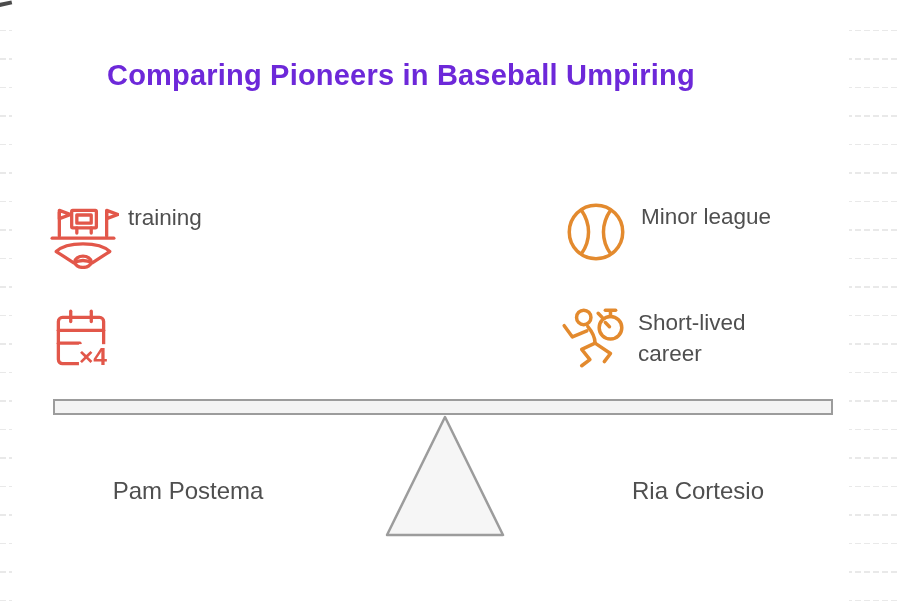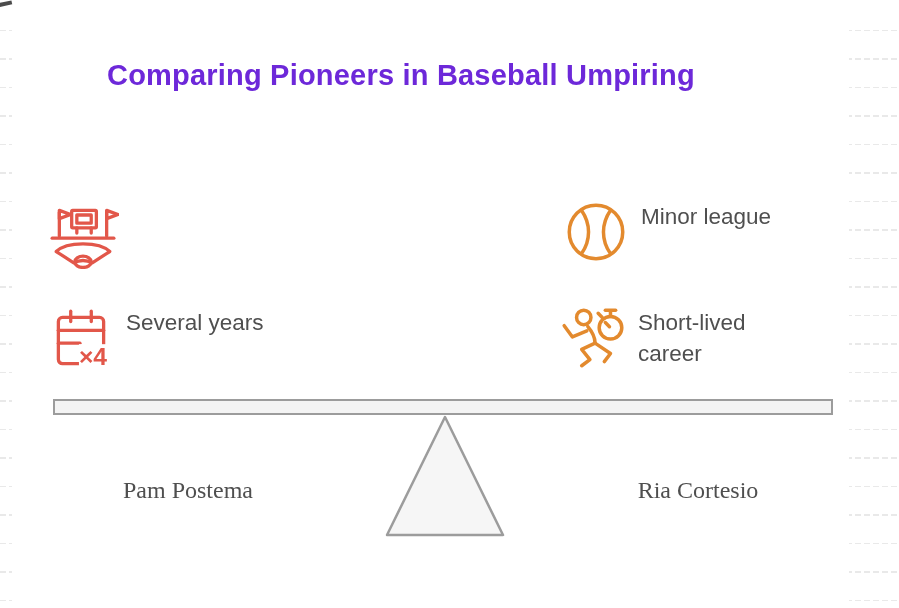--- a/index.html
+++ b/index.html
@@ -28,21 +28,21 @@
     font-size:29px;font-weight:700;color:#6d28d9;letter-spacing:.2px;
   }
   .feature{position:absolute;}
   .feature .icon{position:absolute;left:0;top:0;width:72px;height:72px;}
   .feature .lines{
     position:absolute;left:81px;top:5px;width:200px;
     font-size:22.5px;line-height:31px;color:#4f4f4f;
   }
   .name{
     position:absolute;top:477px;width:200px;text-align:center;
-    font-size:24px;color:#4f4f4f;font-family:Liberation Serif, serif;
+    font-size:24px;color:#4f4f4f;
   }
   .beam{
     position:absolute;left:53px;top:399px;width:780px;height:16px;
     box-sizing:border-box;background:#f4f4f4;border:2px solid #9c9c9c;
   }
   .fulcrum{position:absolute;left:379px;top:411px;}
   svg{display:block;}
   .stroke-l{stroke:var(--left-accent,#e2574a);fill:none;stroke-width:3.2;stroke-linecap:round;stroke-linejoin:round;}
   .stroke-r{stroke:var(--right-accent,#e38a2e);fill:none;stroke-width:3.4;stroke-linecap:round;stroke-linejoin:round;}
 </style>
@@ -66,41 +66,41 @@
         <path d="M58,13 L69,17 L58,21 Z"></path>
         <rect x="24" y="13" width="24" height="17" rx="1"></rect>
         <rect x="29" y="17.5" width="14" height="8"></rect>
         <path d="M29,30 V35 M43,30 V35"></path>
         <path d="M9,53 C19,43 51,43 61,53 L44,64 C38,61 32,61 26,64 Z"></path>
         <ellipse cx="35" cy="63" rx="8" ry="5.5"></ellipse>
       </g>
     </svg>
   </span>
   <div class="lines">
+    <div>training</div>
   </div>
 </div>
 
 <div class="feature" style="left:45px;top:302px;">
   <span class="icon">
     <svg width="72" height="72" viewBox="0 0 70 70">
       <g class="stroke-l">
         <rect x="13" y="15" width="44" height="45" rx="4"></rect>
         <path d="M13,27.5 H57"></path>
         <path d="M13,40 H34"></path>
       </g>
       <rect x="33" y="41" width="32" height="26" fill="#ffffff" stroke="none"></rect>
       <g class="stroke-l">
         <path d="M25,9 V19"></path>
         <path d="M45,9 V19"></path>
       </g>
       <text x="33" y="61" font-size="24" font-weight="bold" fill="#e2574a">×4</text>
     </svg>
   </span>
   <div class="lines">
-    <div>Several years</div>
   </div>
 </div>
 
 <div class="feature" style="left:560px;top:196px;">
   <span class="icon">
     <svg width="72" height="72" viewBox="0 0 70 70">
       <g class="stroke-r">
         <circle cx="35" cy="35" r="26"></circle>
         <path d="M21,14 C30,27 30,43 21,56"></path>
         <path d="M49,14 C40,27 40,43 49,56"></path>

